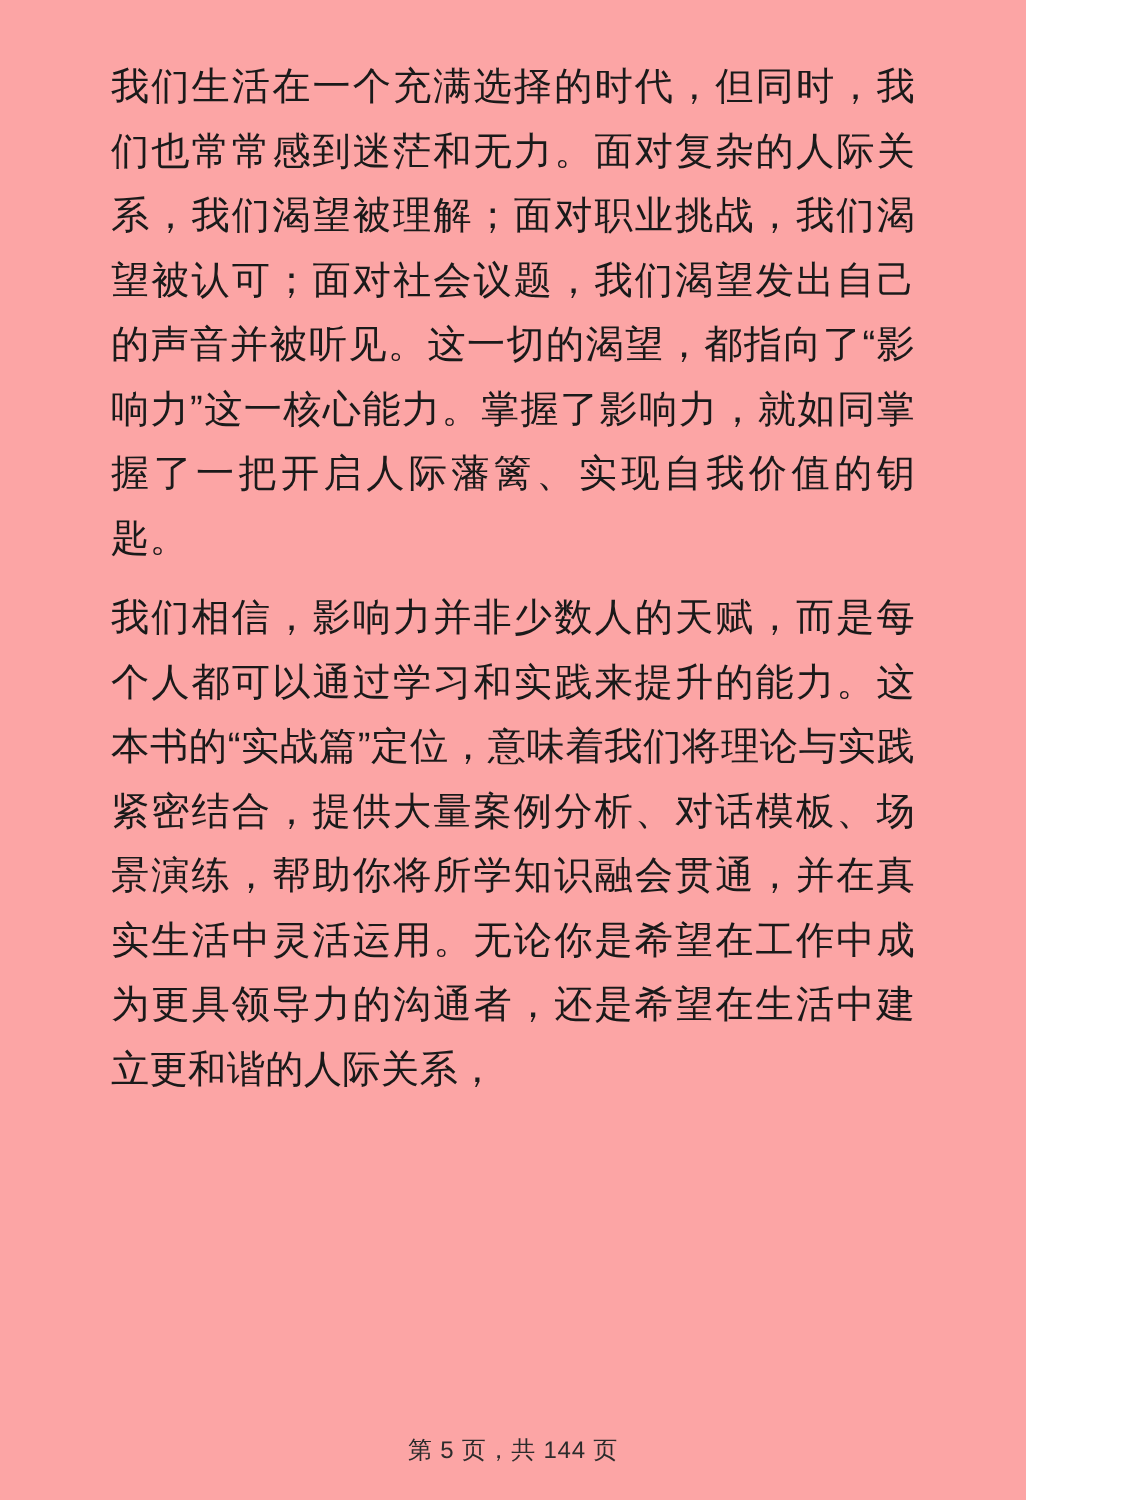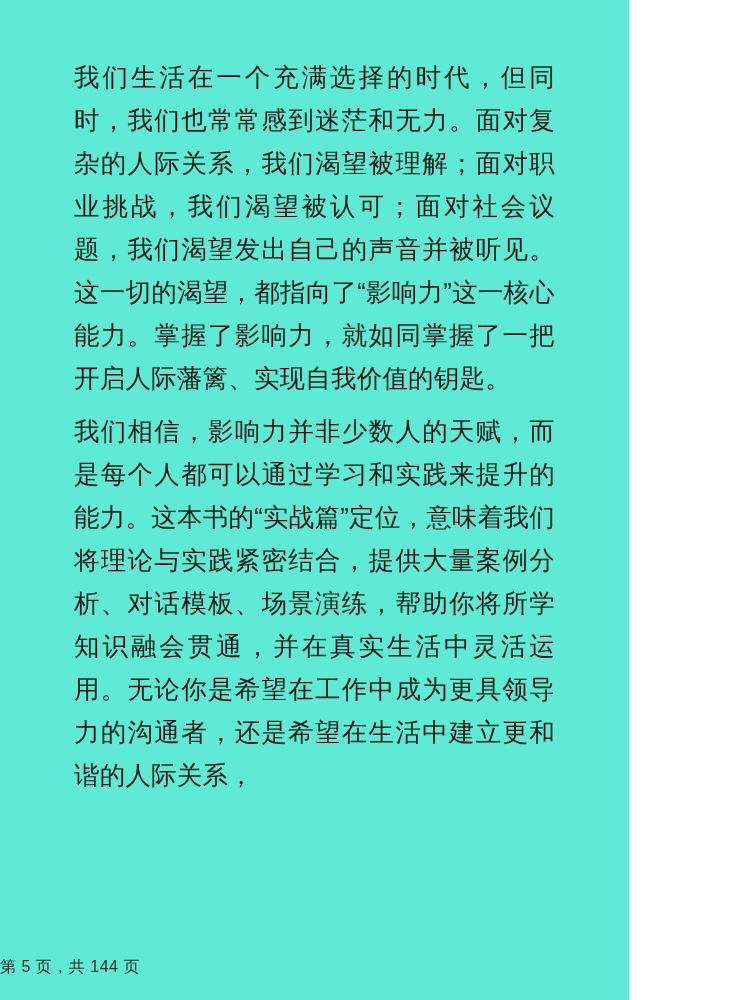--- a/index.html
+++ b/index.html
@@ -9,25 +9,25 @@
   }
   body {
     width: 750px;
     height: 1000px;
     font-family: "Liberation Sans", "DejaVu Sans", sans-serif;
     color: #111111;
     overflow: hidden;
   }
   .page {
     position: relative;
-    width: 629px;
+    width: 684px;
     height: 1000px;
     box-sizing: border-box;
-    padding: 56px 74px 0 74px;
-    background: #5eead4;
+    padding: 37px 74px 0 74px;
+    background: #fca5a5;
   }
   .body-text {
     font-size: 25.5px;
     line-height: 43px;
     letter-spacing: 0.2px;
     text-align: justify;
     text-justify: inter-character;
     color: #1a1a1a;
     font-weight: 400;
   }
@@ -36,21 +36,21 @@
     white-space: pre-wrap;
   }
   .para:last-of-type {
     margin-bottom: 0;
   }
   .footer {
     position: absolute;
     left: 0;
     right: 0;
     bottom: 22px;
-    text-align: left;
+    text-align: center;
     font-size: 16px;
     color: #2b2b2b;
     letter-spacing: 0.5px;
   }
 </style>
 </head>
 <body>
 
 <div class="page">
 

